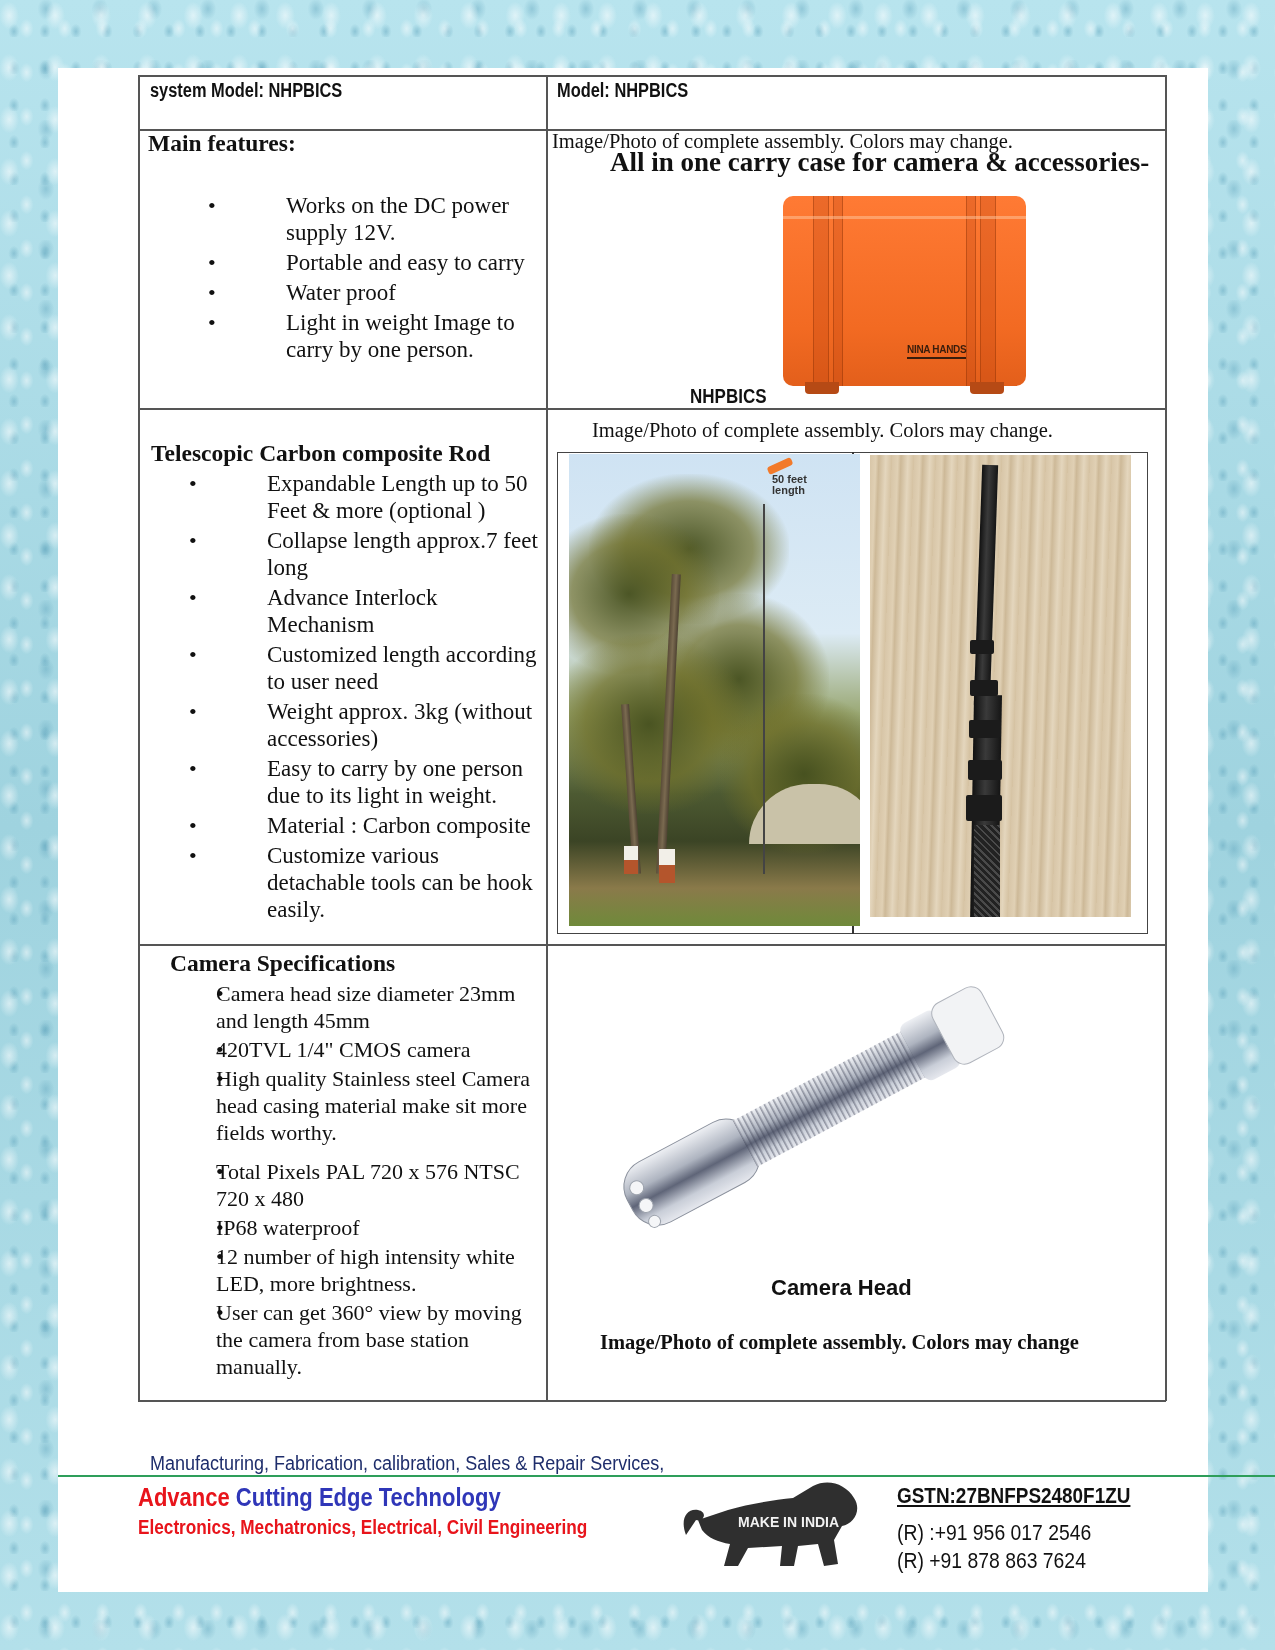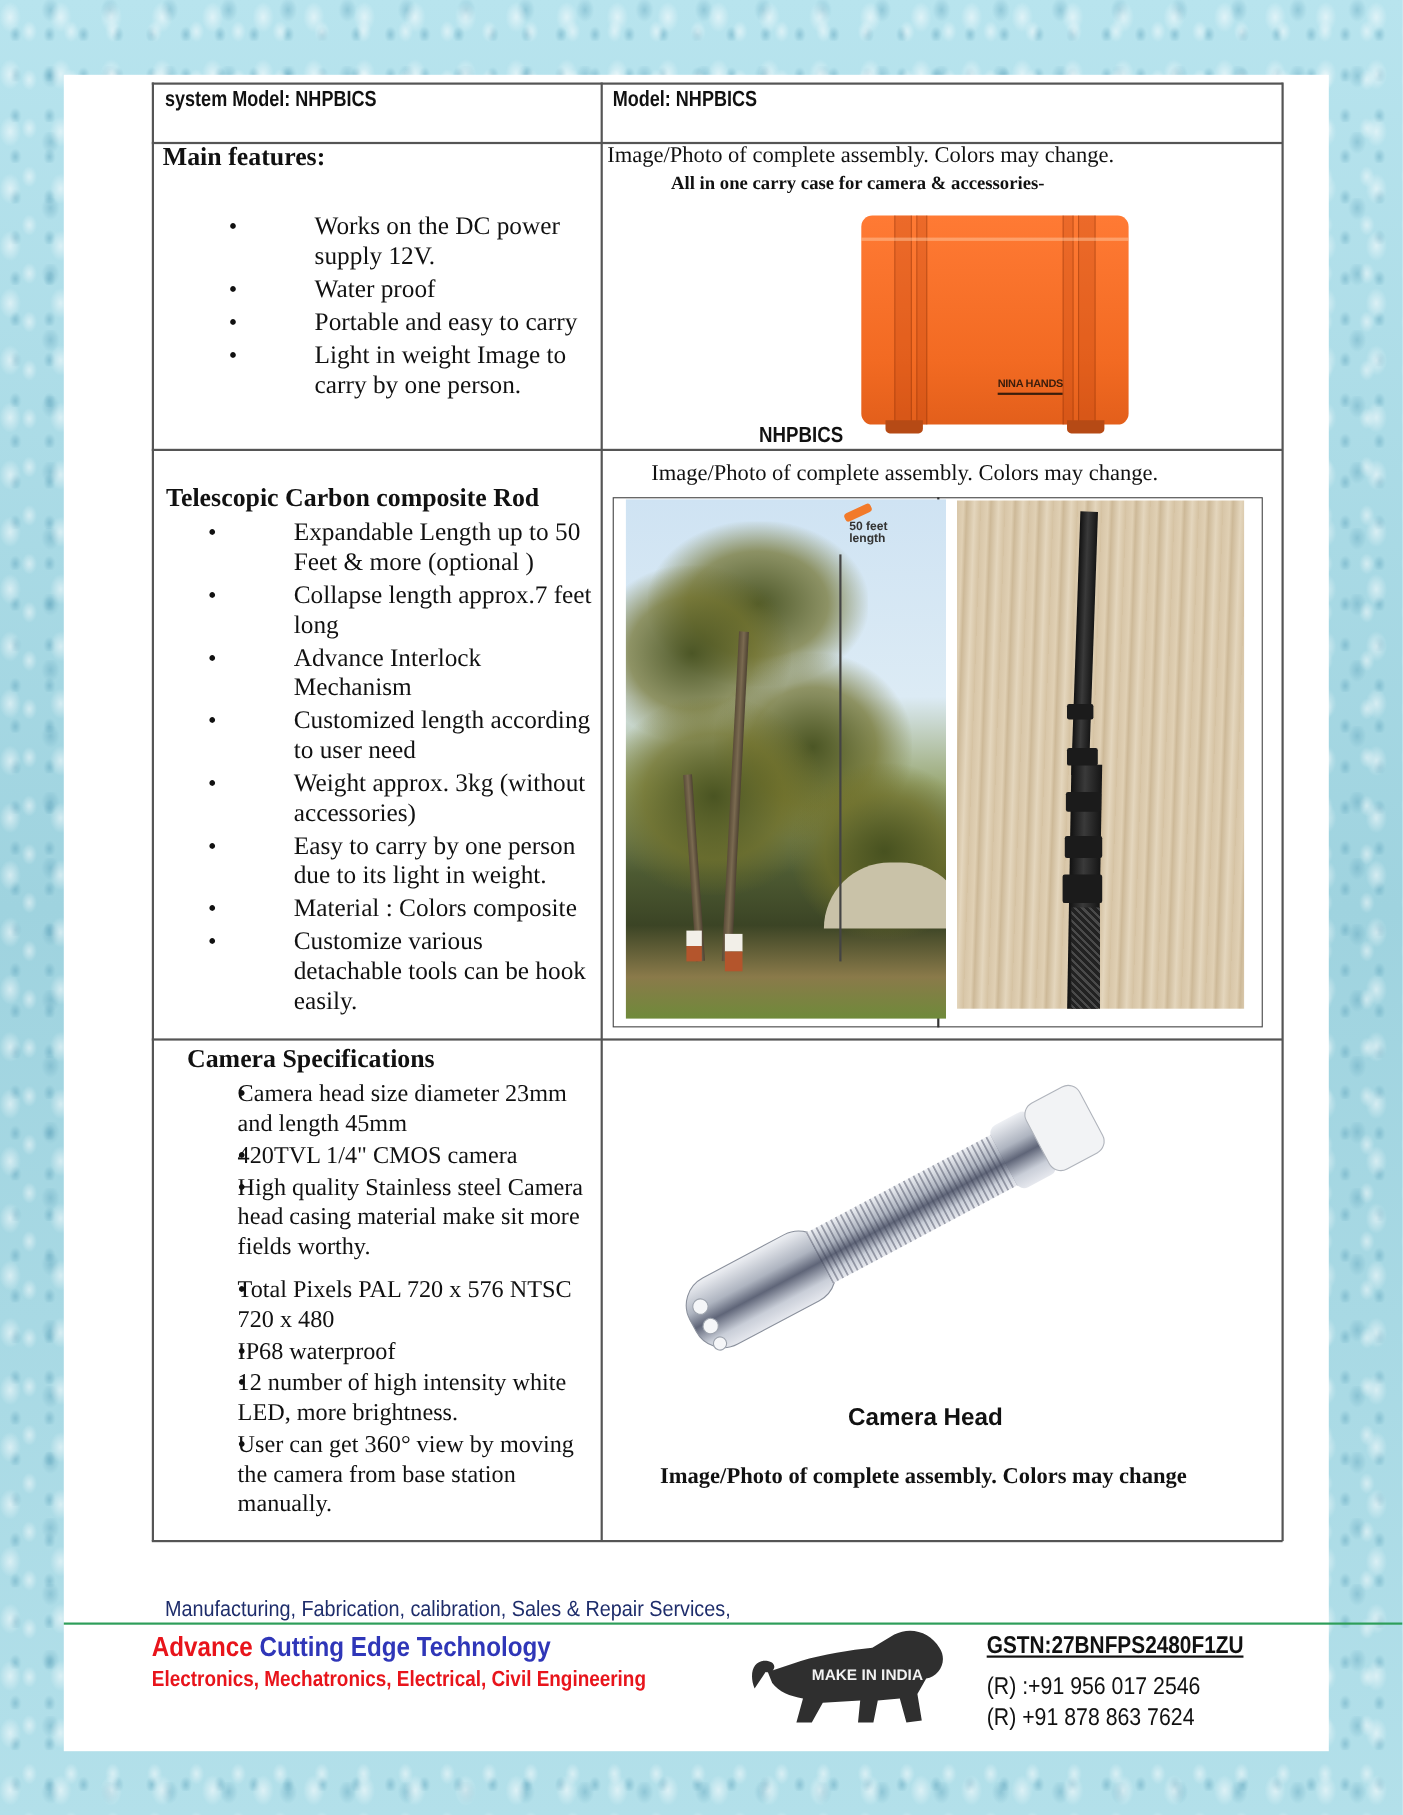--- a/index.html
+++ b/index.html
@@ -78,27 +78,27 @@
   <div class="tbl-line" style="left:546px;top:75px;width:1.5px;height:1326px;"></div>
   <div class="tbl-line" style="left:1165px;top:75px;width:1.5px;height:1326px;"></div>
 </div>
 
 <div class="abs sans-narrow hdr" style="left:150px;top:79px;">system  Model: NHPBICS</div>
 <div class="abs sans-narrow hdr" style="left:557px;top:79px;">Model: NHPBICS</div>
 
 <div class="abs sect-title" style="left:148px;top:130px;">Main features:</div>
 <ul class="abs bullets b1" style="left:200px;top:192px;width:330px;">
   <li>Works on the DC power supply 12V.</li>
+  <li>Portable and easy to carry</li>
   <li>Water proof</li>
-  <li>Portable and easy to carry</li>
   <li>Light in weight Image to carry by one person.</li>
 </ul>
 
 <div class="abs caption" style="left:552px;top:130px;">Image/Photo of complete assembly. Colors may change.</div>
-<div class="abs" style="left:610px;top:157px;font-weight:bold;font-size:17px;white-space:nowrap;">All in one carry case for camera &amp; accessories-</div>
+<div class="abs" style="left:610px;top:147px;font-weight:bold;font-size:27px;white-space:nowrap;">All in one carry case for camera &amp; accessories-</div>
 
 <div class="case" style="left:783px;top:196px;width:243px;height:190px;">
   <div class="rib" style="left:30px;"></div>
   <div class="rib" style="left:50px;width:8px;"></div>
   <div class="rib" style="right:30px;"></div>
   <div class="rib" style="right:50px;width:8px;"></div>
   <div style="position:absolute;left:0;right:0;top:20px;height:3px;background:rgba(255,200,160,0.5);"></div>
   <div class="brand" style="left:124px;top:148px;">NINA HANDS</div>
   <div class="foot" style="left:22px;"></div>
   <div class="foot" style="right:22px;"></div>
@@ -106,21 +106,21 @@
 <div class="abs sans-narrow" style="left:690px;top:385px;font-size:20px;transform:scaleX(0.85);">NHPBICS</div>
 
 <div class="abs sect-title" style="left:151px;top:440px;">Telescopic Carbon composite Rod</div>
 <ul class="abs bullets b1" style="left:181px;top:470px;width:360px;">
   <li>Expandable Length up to 50 Feet &amp; more (optional )</li>
   <li>Collapse length  approx.7 feet long</li>
   <li>Advance Interlock Mechanism</li>
   <li>Customized length according to user need</li>
   <li>Weight approx. 3kg (without accessories)</li>
   <li>Easy to carry by one person due to its light in weight.</li>
-  <li>Material : Colors composite</li>
+  <li>Material : Carbon composite</li>
   <li>Customize various detachable tools can be hook easily.</li>
 </ul>
 
 <div class="abs caption" style="left:592px;top:419px;">Image/Photo of complete assembly. Colors may change.</div>
 
 <div class="photo-frame" style="left:557px;top:452px;width:589px;height:480px;"></div>
 <div class="tbl-line" style="left:852px;top:452px;width:1.5px;height:482px;background:#333;"></div>
 
 <div class="palm" style="left:569px;top:454px;width:291px;height:472px;">
   <div class="frond" style="left:20px;top:20px;width:200px;height:150px;"></div>

